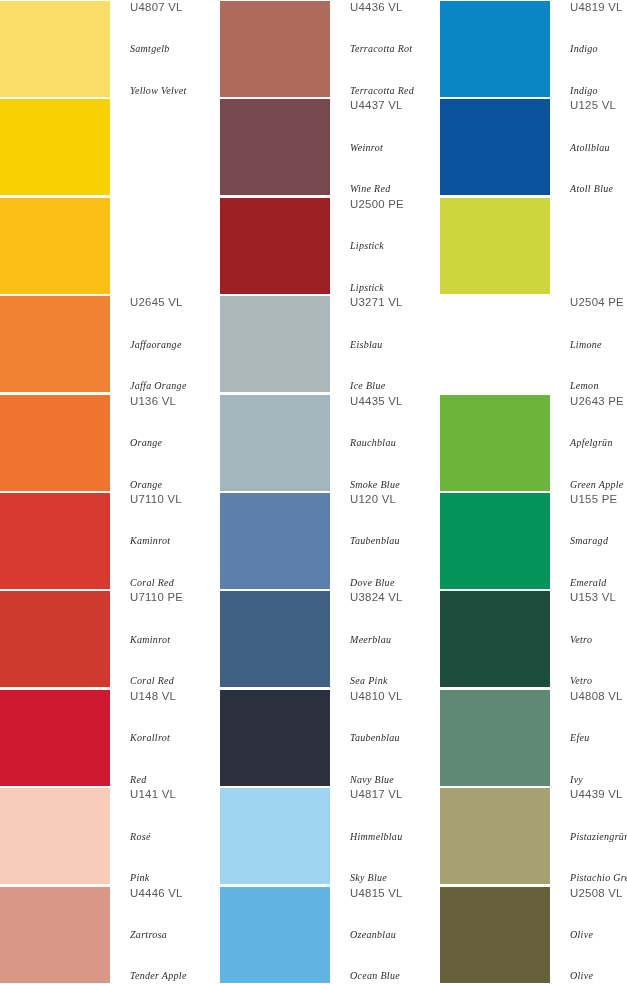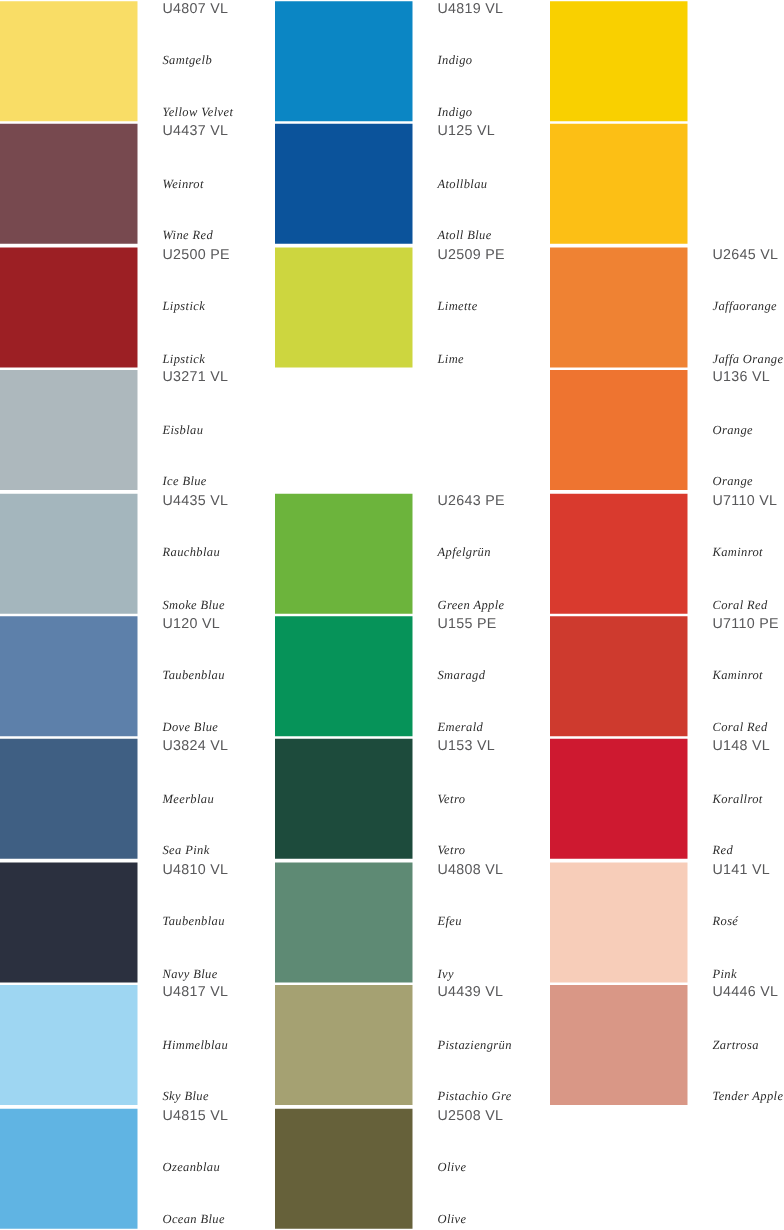--- a/index.html
+++ b/index.html
@@ -76,20 +76,28 @@
 <div id="sheet">
     <div class="swatch-cell">
       <div class="chip" style="background: rgb(249, 221, 102);"></div>
       <div class="labels">
         <div class="code">U4807 VL</div>
         <div class="name-de">Samtgelb</div>
         <div class="name-en">Yellow Velvet</div>
       </div>
     </div>
     <div class="swatch-cell">
+      <div class="chip" style="background: rgb(176, 106, 92);"></div>
+      <div class="labels">
+        <div class="code">U4436 VL</div>
+        <div class="name-de">Terracotta Rot</div>
+        <div class="name-en">Terracotta Red</div>
+      </div>
+    </div>
+    <div class="swatch-cell">
       <div class="chip" style="background: rgb(11, 134, 196);"></div>
       <div class="labels">
         <div class="code">U4819 VL</div>
         <div class="name-de">Indigo</div>
         <div class="name-en">Indigo</div>
       </div>
     </div>
     <div class="swatch-cell">
       <div class="chip" style="background: rgb(249, 208, 0);"></div>
     </div>
@@ -115,44 +123,44 @@
     <div class="swatch-cell">
       <div class="chip" style="background: rgb(156, 31, 36);"></div>
       <div class="labels">
         <div class="code">U2500 PE</div>
         <div class="name-de">Lipstick</div>
         <div class="name-en">Lipstick</div>
       </div>
     </div>
     <div class="swatch-cell">
       <div class="chip" style="background: rgb(205, 214, 63);"></div>
-      <div class="labels">
-        <div class="code">U2509 PE</div>
-        <div class="name-de">Limette</div>
-        <div class="name-en">Lime</div>
-      </div>
     </div>
     <div class="swatch-cell">
       <div class="chip" style="background: rgb(239, 130, 51);"></div>
       <div class="labels">
         <div class="code">U2645 VL</div>
         <div class="name-de">Jaffaorange</div>
         <div class="name-en">Jaffa Orange</div>
       </div>
     </div>
     <div class="swatch-cell">
       <div class="chip" style="background: rgb(173, 184, 189);"></div>
       <div class="labels">
         <div class="code">U3271 VL</div>
         <div class="name-de">Eisblau</div>
         <div class="name-en">Ice Blue</div>
       </div>
     </div>
     <div class="swatch-cell">
       <div class="chip"></div>
+      <div class="labels">
+        <div class="code">U2504 PE</div>
+        <div class="name-de">Limone</div>
+        <div class="name-en">Lemon</div>
+      </div>
     </div>
     <div class="swatch-cell">
       <div class="chip" style="background: rgb(238, 116, 48);"></div>
       <div class="labels">
         <div class="code">U136 VL</div>
         <div class="name-de">Orange</div>
         <div class="name-en">Orange</div>
       </div>
     </div>
     <div class="swatch-cell">

